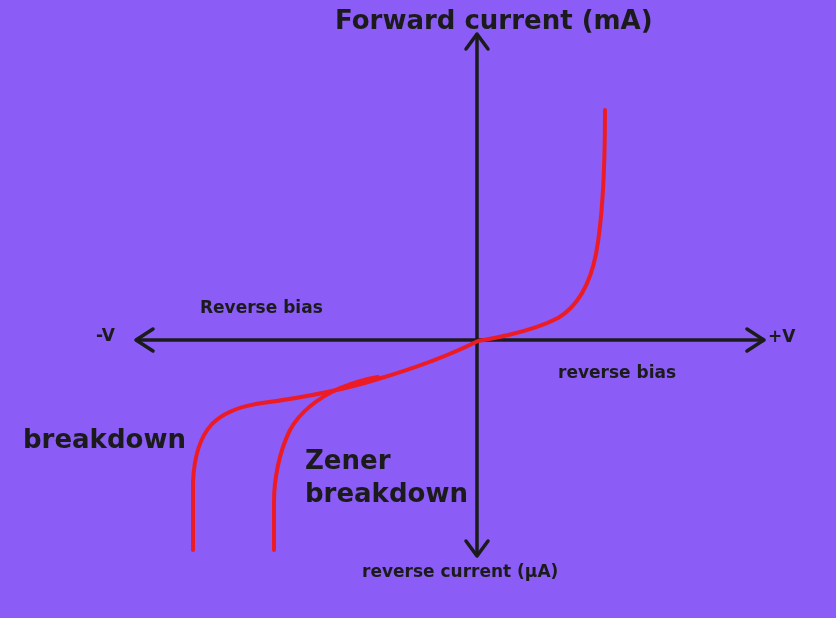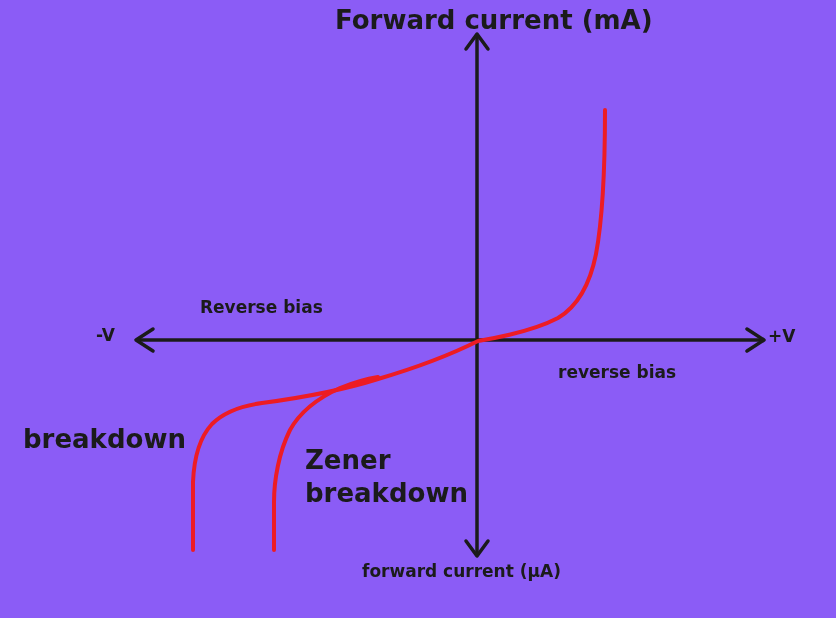--- a/index.html
+++ b/index.html
@@ -69,15 +69,15 @@
 
   <div class="lbl two-line" style="left:23px; top:423px;">
     <span>breakdown</span>
   </div>
 
   <div class="lbl two-line" style="left:305px; top:444px;">
     <span>Zener</span>
     <span>breakdown</span>
   </div>
 
-  <div class="lbl" style="left:362px; top:560px;">forward current (µA)</div>
+  <div class="lbl" style="left:362px; top:560px;">reverse current (µA)</div>
 
 </div>
 
 </body></html>

